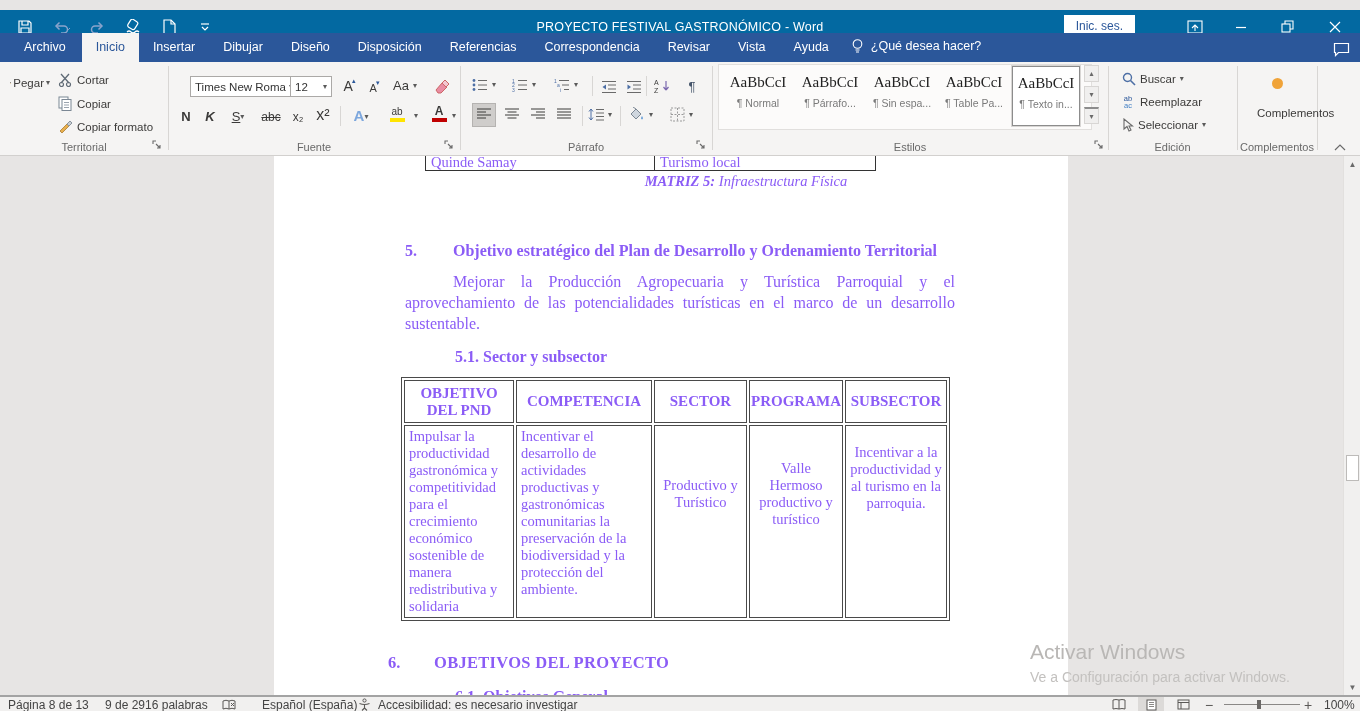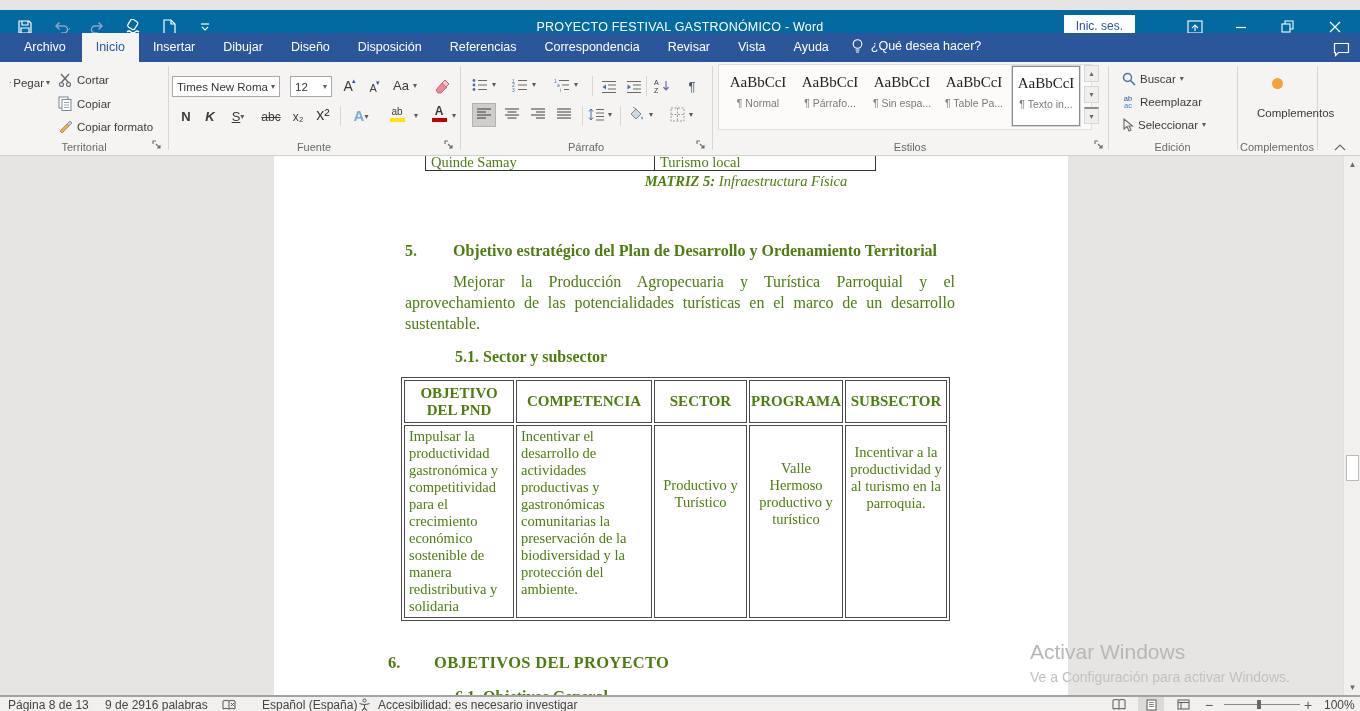--- a/index.html
+++ b/index.html
@@ -38,21 +38,21 @@
   .style-tile .prev { font-family:"Liberation Serif", serif; font-size:15px; color:#222; display:block; }
   .style-tile .slab { font-size:10.5px; color:#7a7a7a; display:block; margin-top:6px; white-space:nowrap; }
   .style-tile.sel { background:#fff; border:1px solid #8c8c8c; outline:1px solid #d8d6d4; }
   .sgal-btn { position:absolute; left:0; width:15px; height:17px; background:#f0efee; border:1px solid #d8d6d4; color:#6a6a6a; font-size:8px; display:flex; align-items:center; justify-content:center; }
 
   svg { display:block; }
 
   
   .docarea { position:absolute; left:0; top:156px; width:1360px; height:539px; background:#e7e5e4; }
   .page { position:absolute; left:274px; top:0; width:794px; height:539px; background:#fff; overflow:hidden;
-          font-family:"Liberation Serif", serif; color:#4d7c0f; }
+          font-family:"Liberation Serif", serif; color:#8b5cf6; }
   .minitable { position:absolute; left:151px; top:-2px; width:451px; height:17px; }
   .minitable .mcell { position:absolute; top:0; height:17px; border:1px solid #333; border-top:none; font-size:14.5px; line-height:17px; padding-left:5px; overflow:hidden; }
   .squiggle { text-decoration:underline; text-decoration-style:wavy; text-decoration-color:#d13438; text-decoration-thickness:1px; text-underline-offset:2px; }
   .caption { position:absolute; left:352px; top:17px; width:240px; text-align:center; font-size:14.5px; font-style:italic; }
   .caption b { font-weight:bold; }
   .h5 { position:absolute; left:131px; top:86px; font-weight:bold; font-size:16px; }
   .h5 .num { display:inline-block; width:48px; }
   .para { position:absolute; left:131px; top:115px; width:550px; font-size:16px; line-height:21px; text-align:justify; text-indent:48px; }
   .h51 { position:absolute; left:181px; top:192px; font-weight:bold; font-size:16px; }
   .dtable { position:absolute; left:127px; top:221px; width:549px; border-collapse:separate; border-spacing:2px; border:1px solid #4a4a4a; }
@@ -222,21 +222,21 @@
       </div>
       <div class="glabel">Territorial</div>
       <div class="launcher" style="left:152px;">
         <svg width="10" height="10" viewBox="0 0 10 10">
             <path d="M1 4 V1 h3 M4 4 l4 4 M8 5 v3 h-3" fill="none" stroke="#6a6a6a" stroke-width="1.1"></path>
           </svg>
       </div>
     </div>
 
     <div class="rgroup" style="left:168px; width:292px;">
-      <div class="combo" style="left:4px; top:14px; width:108px;">
+      <div class="combo" style="left:22px; top:14px; width:108px;">
         <span>Times New Roma</span>
           <span class="caret">▾</span>
       </div>
       <div class="combo" style="left:122px; top:14px; width:42px;">
         <span>12</span>
           <span class="caret">▾</span>
       </div>
       <div class="fmtbtn" style="left:170px; top:12px;">
           <span style="font-size:14px; color:#3b3a39;">A</span>
           <span style="font-size:7px; color:#2b579a; margin-left:-1px; margin-bottom:9px;">▴</span>

